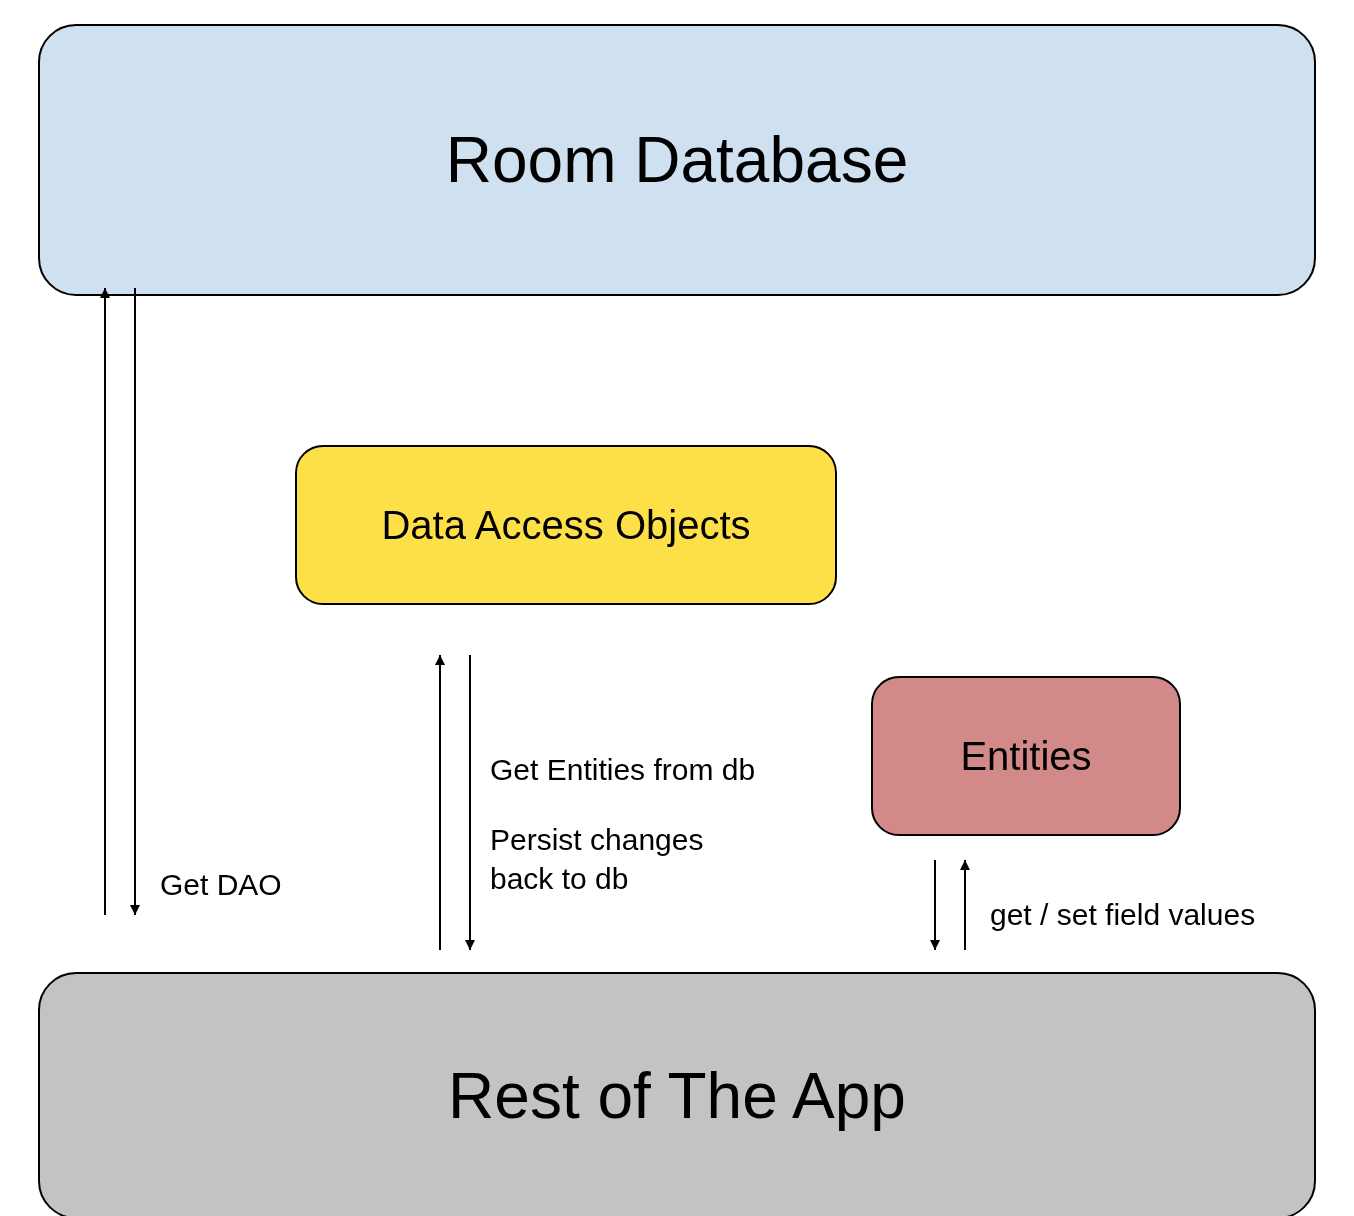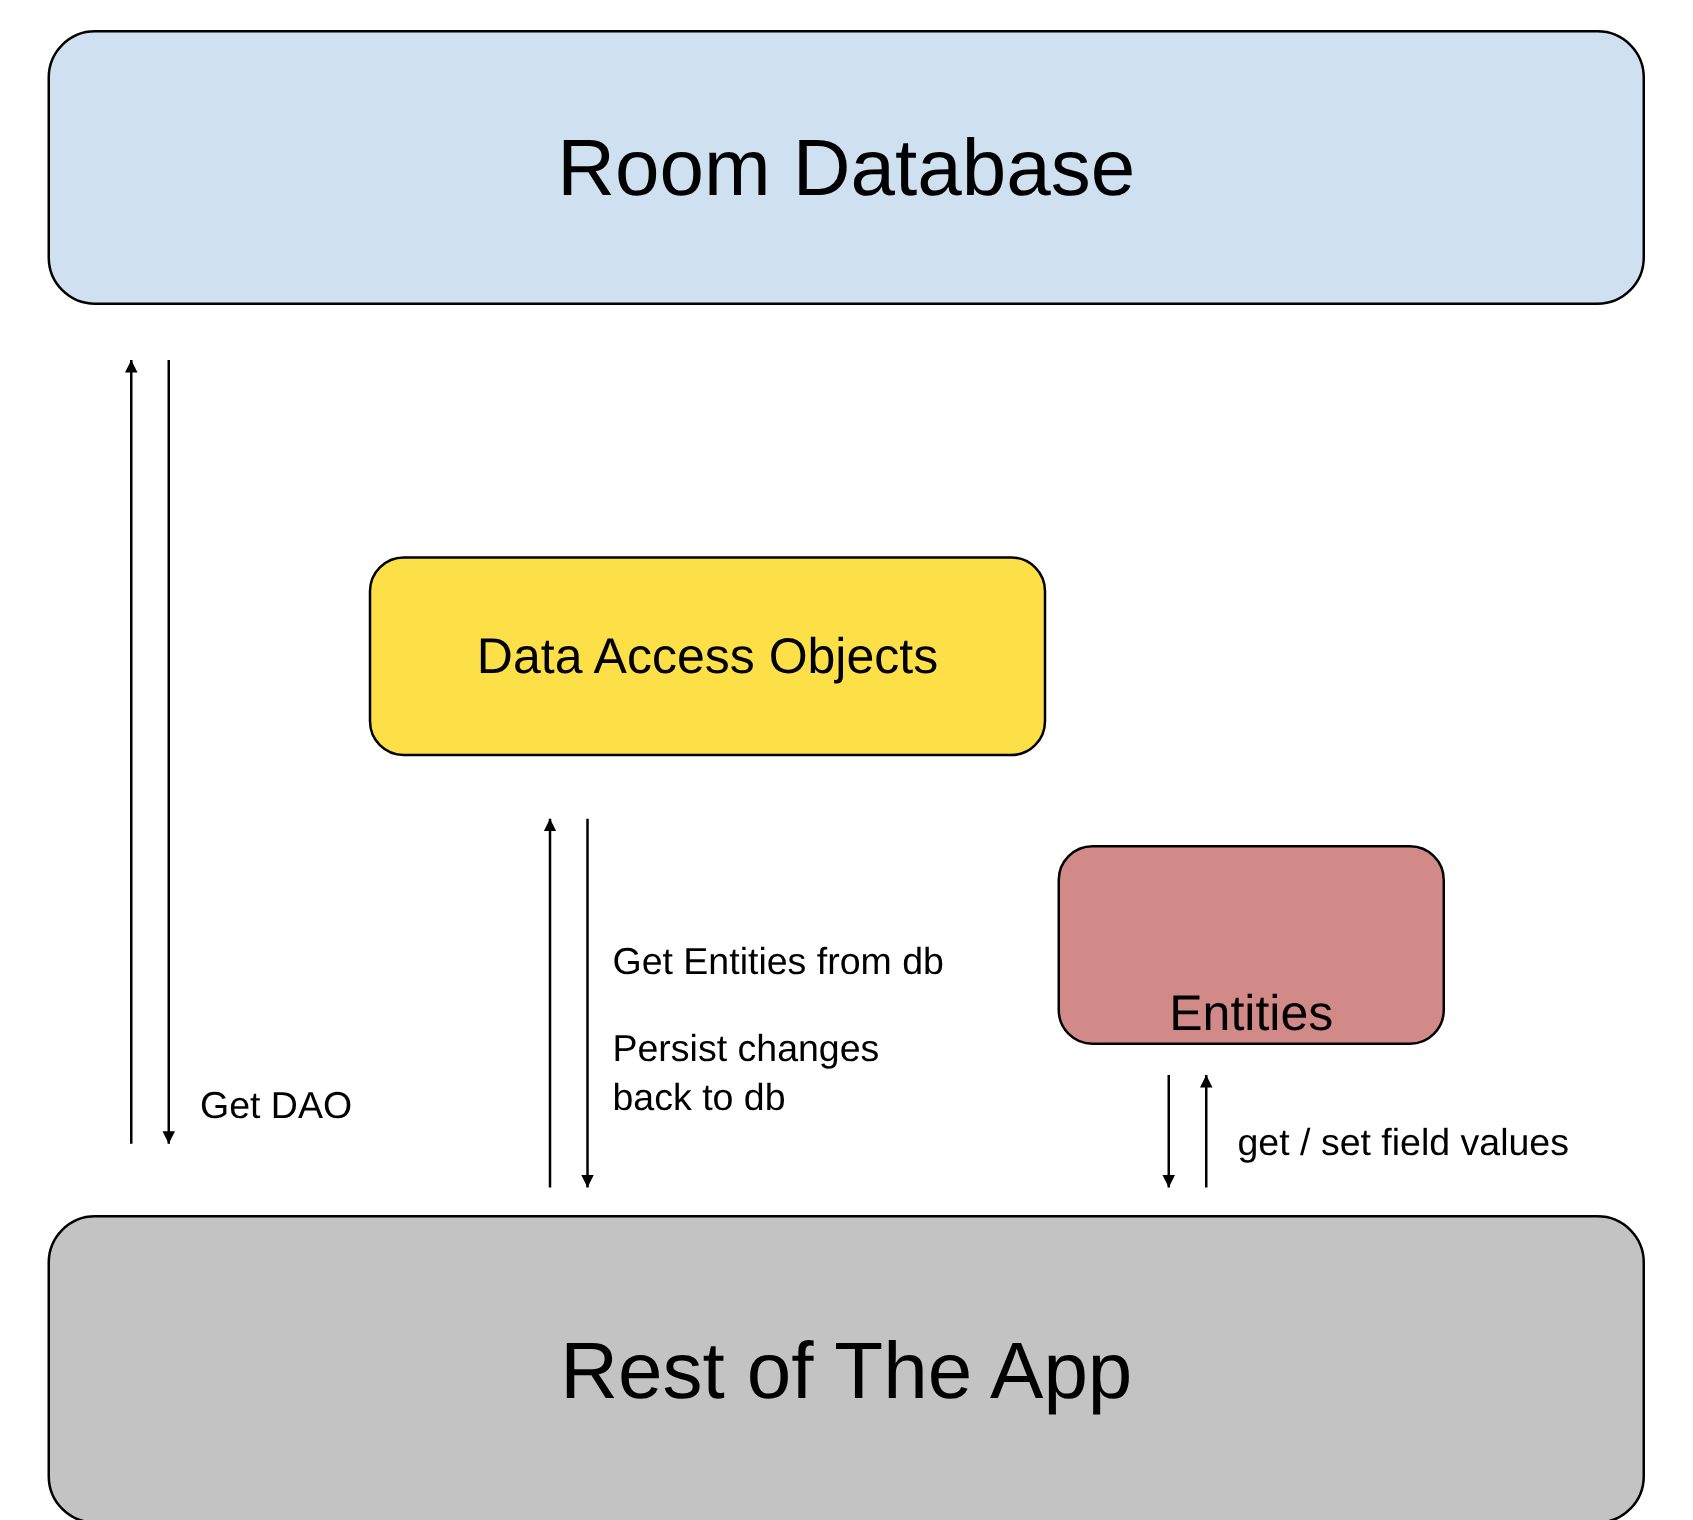--- a/index.html
+++ b/index.html
@@ -38,29 +38,29 @@
     width: 1354px;
     height: 1216px;
     pointer-events: none;
   }
 </style>
 </head>
 <body>
 
 <div class="canvas">
 
-  <div class="box big" style="left:38px; top:24px; width:1278px; height:220px; background:#cfe0f0;">
+  <div class="box big" style="left:38px; top:24px; width:1278px; height:272px; background:#cfe0f0;">
     <span style="font-size:64px;">Room Database</span>
   </div>
 
   <div class="box" style="left:295px; top:445px; width:542px; height:160px; background:#fde047;">
     <span style="font-size:40px;">Data Access Objects</span>
   </div>
 
-  <div class="box" style="left:846px; top:676px; width:310px; height:160px; background:#d28a88;align-items:flex-end;">
+  <div class="box" style="left:871px; top:676px; width:310px; height:160px; background:#d28a88;">
     <span style="font-size:40px;">Entities</span>
   </div>
 
   <div class="box big" style="left:38px; top:972px; width:1278px; height:247px; background:#c3c3c3;">
     <span style="font-size:64px;">Rest of The App</span>
   </div>
 
   <div class="label" style="left:160px; top:865px;">Get DAO</div>
 
   <div class="label" style="left:490px; top:710px;margin-top:40px;">Get Entities from db</div>

